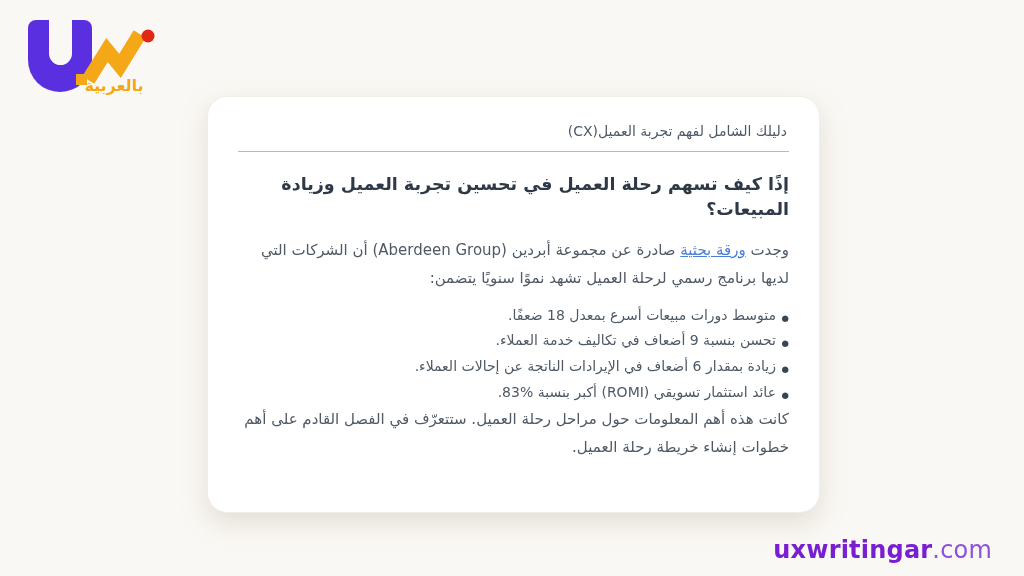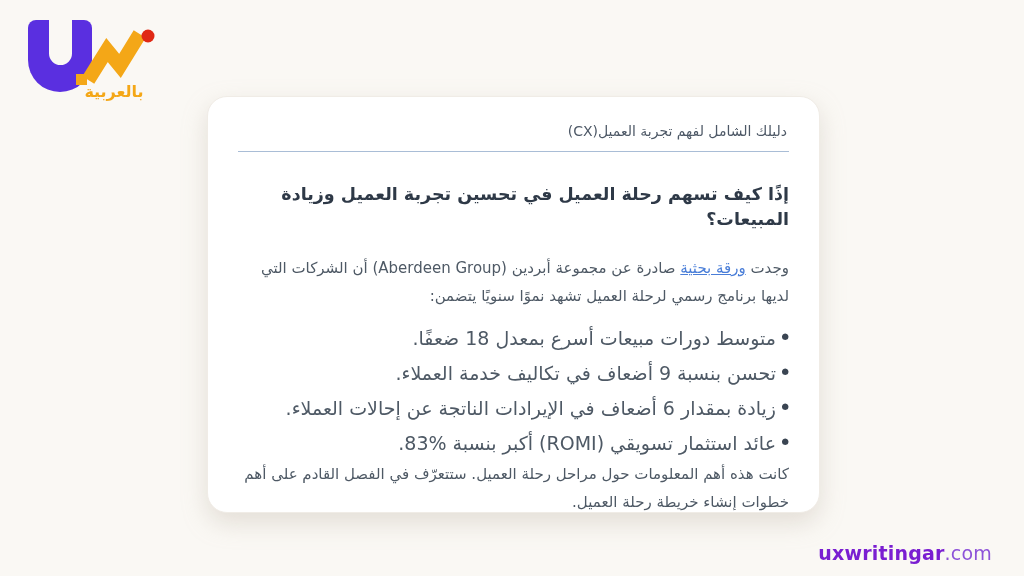--- a/index.html
+++ b/index.html
@@ -26,56 +26,56 @@
   }
 
   
   .logo{position:absolute;left:26px;top:12px;width:136px;height:88px;}
   .logo-u{position:absolute;left:2px;top:8px;width:64px;height:72px;}
   .logo-u::before{content:"";position:absolute;inset:0;background:var(--purple);
     border-radius:10px 10px 40px 40px;}
   .logo-u::after{content:"";position:absolute;left:21px;top:0;width:23px;height:45px;
     background:var(--bg);border-radius:0 0 15px 15px;}
   .logo-zigzag{position:absolute;left:48px;top:14px;}
-  .logo-label{position:absolute;left:50px;top:70px;width:76px;
+  .logo-label{position:absolute;left:50px;top:64px;width:76px;
     color:var(--orange);font-size:16px;font-weight:bold;text-align:center;direction:rtl;}
 
   
   .card{
     position:absolute;left:207px;top:96px;width:613px;height:417px;
     background:var(--card);
     border:1px solid #f0ece6;
     border-radius:20px;
     box-shadow:0 10px 24px rgba(185,175,160,0.35);
     padding:20px 30px 30px;
     direction:rtl;
   }
   .card-header{
     display:flex;justify-content:space-between;align-items:baseline;
     font-size:14px;color:var(--ink-header);
     padding:6px 2px 12px;border-bottom:1px solid var(--rule);
   }
   .heading{
-    margin-top:30px;font-size:17.5px;font-weight:bold;color:var(--ink-dark);
+    margin-top:20px;font-size:17.5px;font-weight:bold;color:var(--ink-dark);
     text-align:right;line-height:1.4;
   }
-  .intro{margin-top:24px;font-size:15px;color:var(--ink-body);line-height:1.85;text-align:right;}
+  .intro{margin-top:16px;font-size:15px;color:var(--ink-body);line-height:1.85;text-align:right;}
   .intro a{color:var(--link);text-decoration:underline;cursor:pointer;}
   .bullets{margin-top:10px;list-style:none;}
   .bullets li{
-    position:relative;padding-right:13px;font-size:19px;color:var(--ink-body);
+    position:relative;padding-right:13px;font-size:14px;color:var(--ink-body);
     line-height:1.85;text-align:right;
   }
   .bullets li::before{
     content:"●";position:absolute;right:0;top:8px;font-size:8.5px;color:#3a4552;
   }
   .closing{font-size:15px;color:var(--ink-body);line-height:1.85;text-align:right;}
 
   
-  .site{position:absolute;right:32px;bottom:12px;font-size:19px;letter-spacing:.2px;}
+  .site{position:absolute;right:32px;bottom:12px;font-size:24px;letter-spacing:.2px;}
   .site .b{font-weight:bold;color:var(--site);}
   .site .s{font-weight:500;color:var(--site2);}
 </style>
 </head>
 <body>
 
 <div class="logo">
   <div class="logo-u"></div>
   <svg class="logo-zigzag" width="88" height="62" viewBox="0 0 88 62" aria-hidden="true">
     <rect x="2" y="48" width="11" height="11" fill="#F4A717"></rect>

